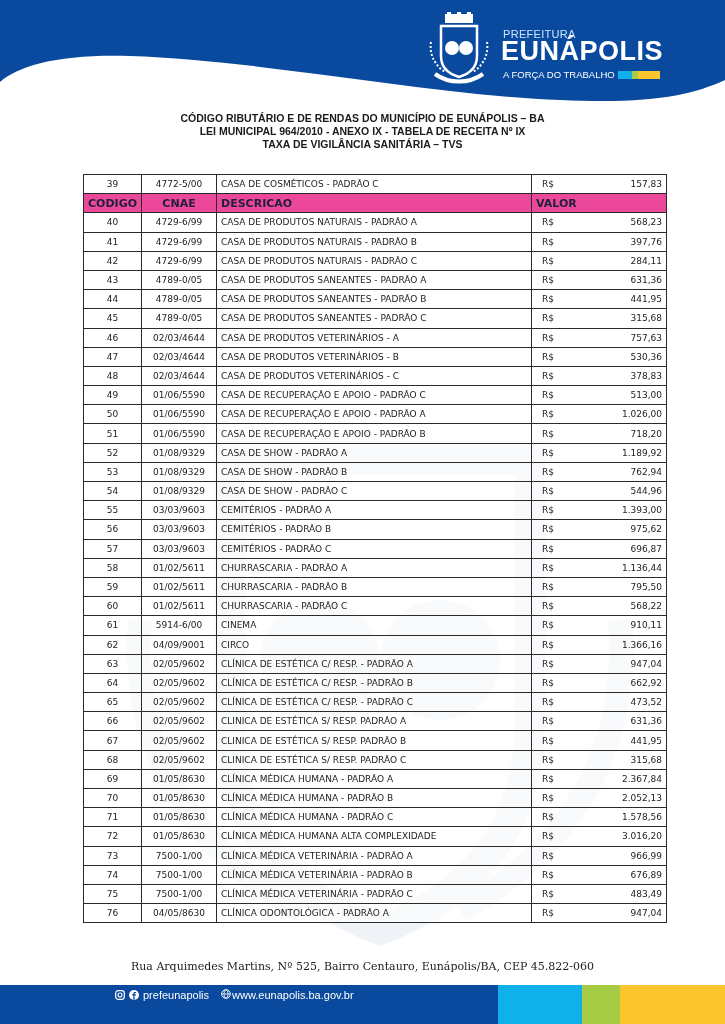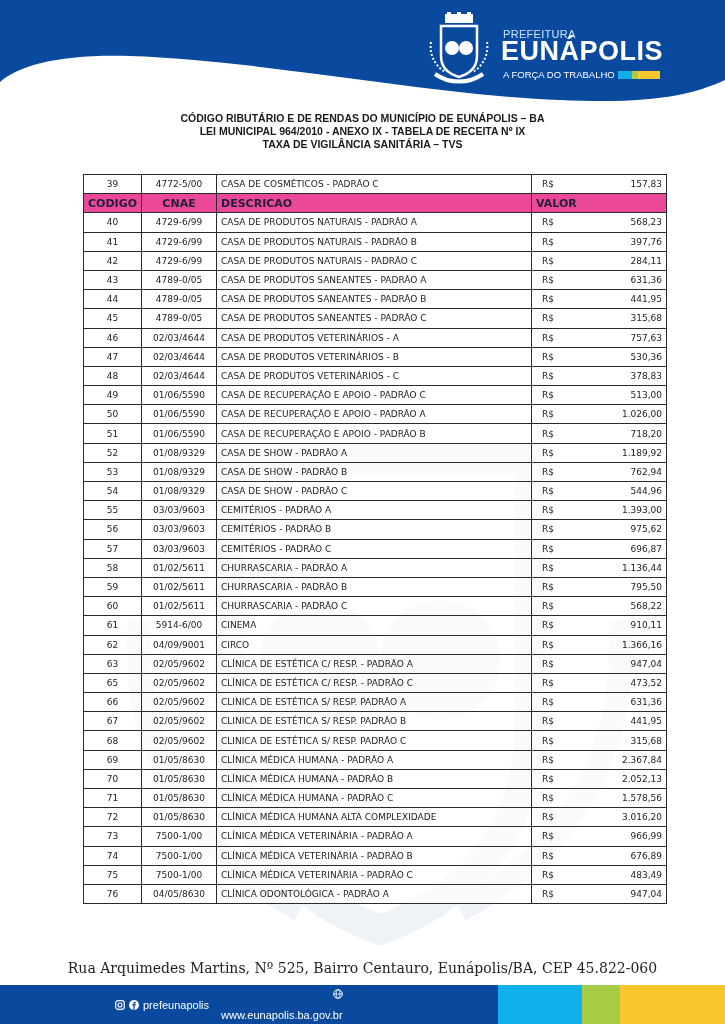--- a/index.html
+++ b/index.html
@@ -48,33 +48,33 @@
   td.c-cnae { width: 66px; text-align: center; }
   td.c-desc { width: 306px; text-align: left; }
   td.c-val { width: 126px; }
   .val-wrap { display: flex; justify-content: space-between; padding-left: 6px; }
   tr.thead td {
     background: #ec4899; font-weight: bold; color: #1f1f3a; font-size: 11px;
   }
   tr.thead td.c-val { text-align: left; }
   .address {
     position: absolute; left: 0; top: 960px; width: 725px; text-align: center;
-    font-family: "DejaVu Serif", serif; font-size: 14px; color: #222;
+    font-family: "DejaVu Serif", serif; font-size: 11px; color: #222;
   }
   .footer { position: absolute; left: 0; top: 985px; width: 668px; height: 39px; }
   .f-blue { position: absolute; left: 0; top: 0; width: 498px; height: 39px; background: #0a4a9e; }
   .f-cyan { position: absolute; left: 498px; top: 0; width: 84px; height: 39px; background: #10b0ea; }
   .f-green { position: absolute; left: 582px; top: 0; width: 38px; height: 39px; background: #a6cb45; }
   .f-yellow { position: absolute; left: 620px; top: 0; width: 105px; height: 39px; background: #fbc52d; }
   .f-social {
     position: absolute; left: 115px; top: 4px; color: #fff; font-size: 11px;
     display: flex; align-items: center; gap: 4px; white-space: nowrap;
   }
   .ico { display: inline-block; width: 10px; height: 10px; }
-  .f-web { margin-left: 8px; display: flex; align-items: flex-end; gap: 10px; flex-direction: column; }
+  .f-web { margin-left: 8px; display: flex; align-items: flex-start; gap: 1px; }
 </style>
 </head>
 <body>
 
 <div class="header-band">
   <svg width="725" height="110" viewBox="0 0 725 110">
     <path d="M0,0 H725 V80 C690,96 650,104 560,100 C430,95 260,60 130,56 C60,54 20,65 0,82 Z" fill="#0a4a9e"></path>
   </svg>
 </div>
 
@@ -388,20 +388,31 @@
         </td>
       </tr>
       <tr>
         <td class="c-code">63</td>
         <td class="c-cnae">02/05/9602</td>
         <td class="c-desc">CLÍNICA DE ESTÉTICA C/ RESP. - PADRÃO A</td>
         <td class="c-val">
           <div class="val-wrap">
             <span>R$</span>
             <span>947,04</span>
+          </div>
+        </td>
+      </tr>
+      <tr>
+        <td class="c-code">64</td>
+        <td class="c-cnae">02/05/9602</td>
+        <td class="c-desc">CLÍNICA DE ESTÉTICA C/ RESP. - PADRÃO B</td>
+        <td class="c-val">
+          <div class="val-wrap">
+            <span>R$</span>
+            <span>662,92</span>
           </div>
         </td>
       </tr>
       <tr>
         <td class="c-code">65</td>
         <td class="c-cnae">02/05/9602</td>
         <td class="c-desc">CLÍNICA DE ESTÉTICA C/ RESP. - PADRÃO C</td>
         <td class="c-val">
           <div class="val-wrap">
             <span>R$</span>

